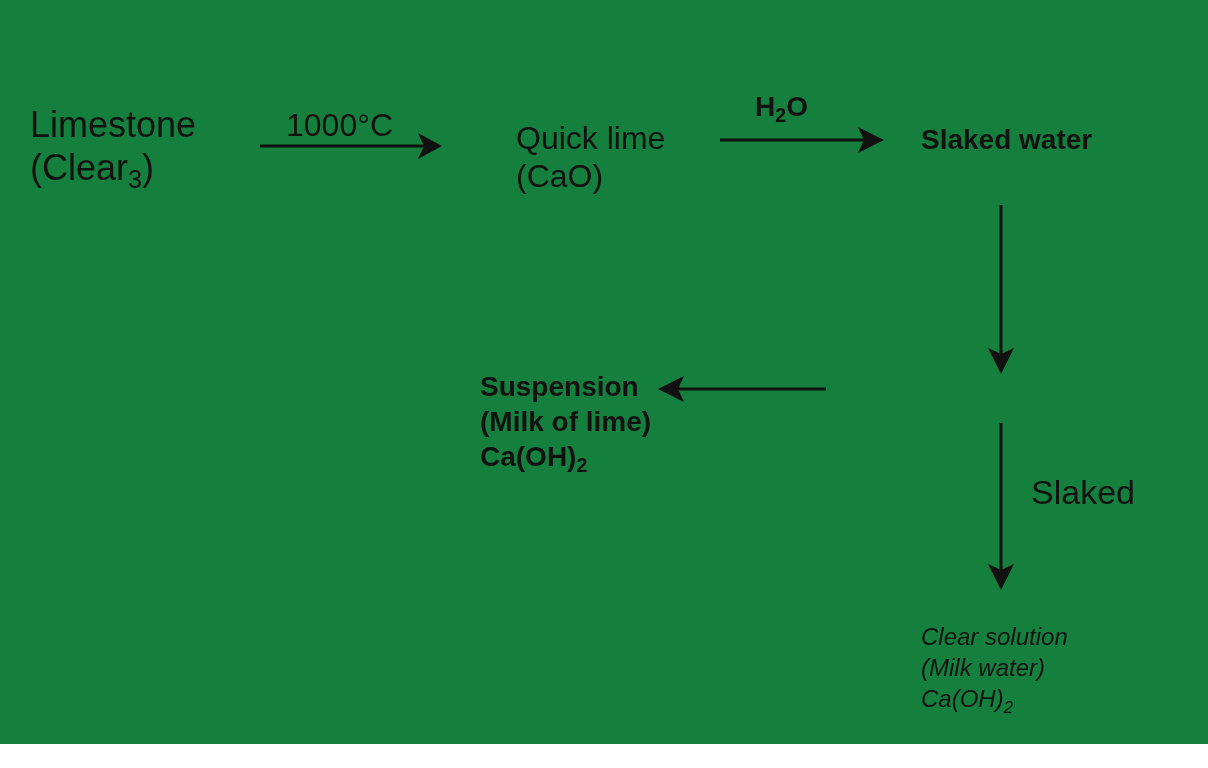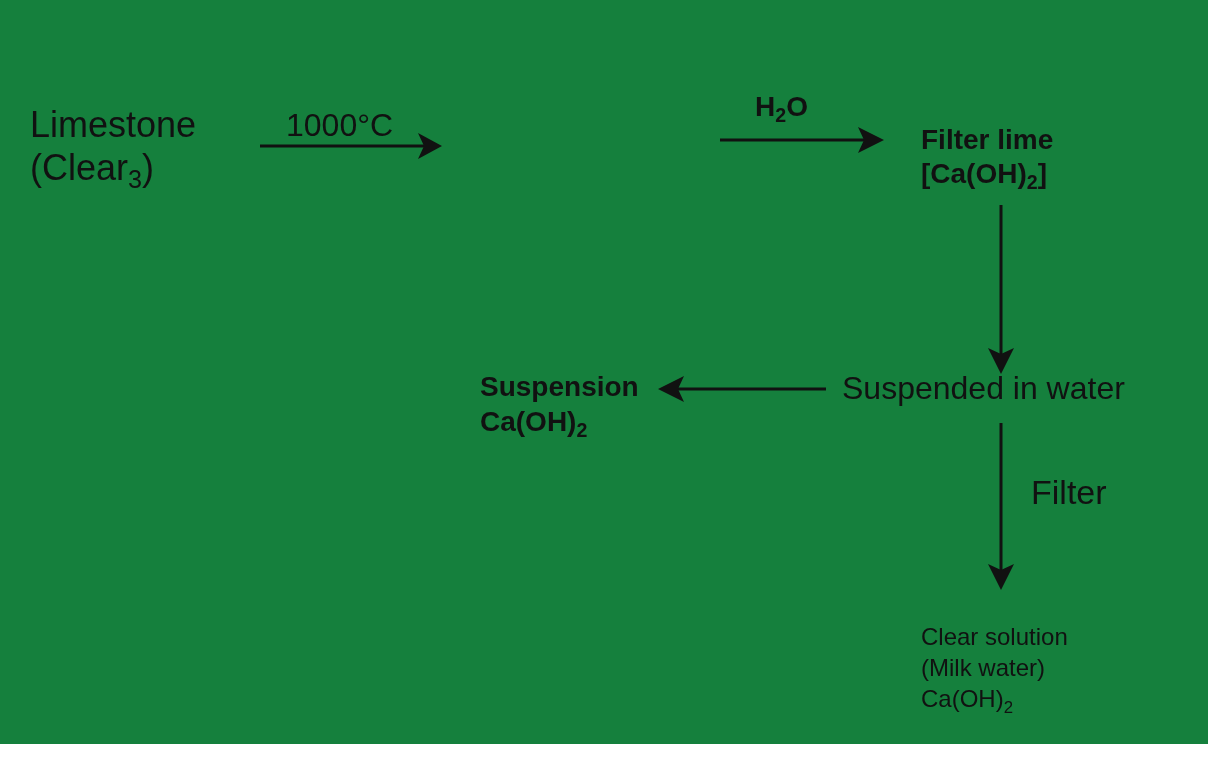--- a/index.html
+++ b/index.html
@@ -24,21 +24,21 @@
     .node .line { display: block; }
     .sub {
       font-size: 0.7em;
       position: relative;
       top: 0.32em;
       line-height: 0;
     }
     .big { font-size: 36px; }
     .med { font-size: 32px; }
     .mid { font-size: 28px; font-weight: bold; }
-    .sm { font-size: 24px; }
+    .sm { font-size: 24px; font-style: italic; }
     .lbl { font-size: 32px; }
     .lblbig { font-size: 34px; }
     svg.arrows {
       position: absolute;
       left: 0; top: 0;
       width: 1208px; height: 768px;
     }
   </style>
 </head>
 <body>
@@ -78,38 +78,41 @@
     </g>
   </svg>
 
   <div class="node big" style="left:30px; top:103px;">
     <span class="line">Limestone</span>
     <span class="line"><span>(Clear</span><span class="sub">3</span><span>)</span></span>
   </div>
 
   <div class="node lbl" style="left:286px; top:106px;">1000°C</div>
 
+  <div class="node med" style="left:516px; top:119px;">
+    <span class="line">Quick lime</span>
+    <span class="line">(CaO)</span>
+  </div>
 
   <div class="node mid" style="left:755px; top:90px;">
     <span>H</span><span class="sub">2</span><span>O</span>
   </div>
 
   <div class="node mid" style="left:921px; top:123px;">
-    <span class="line">Filter lime</span>
-    <span class="line"><span>[Ca(OH)</span><span class="sub">2</span><span>]</span></span>
+    <span class="line">Slaked water</span>
   </div>
 
-  <div class="node med" style="left:842px; top:369px;">Suspended in water</div>
 
   <div class="node mid" style="left:480px; top:369px; line-height:1.25;">
     <span class="line">Suspension</span>
+    <span class="line">(Milk of lime)</span>
     <span class="line"><span>Ca(OH)</span><span class="sub">2</span></span>
   </div>
 
-  <div class="node lblbig" style="left:1031px; top:472px;">Filter</div>
+  <div class="node lblbig" style="left:1031px; top:472px;">Slaked</div>
 
   <div class="node sm" style="left:921px; top:621px; line-height:1.3;">
     <span class="line">Clear solution</span>
     <span class="line">(Milk water)</span>
     <span class="line"><span>Ca(OH)</span><span class="sub">2</span></span>
   </div>
 
 </div>
 
 </body></html>

